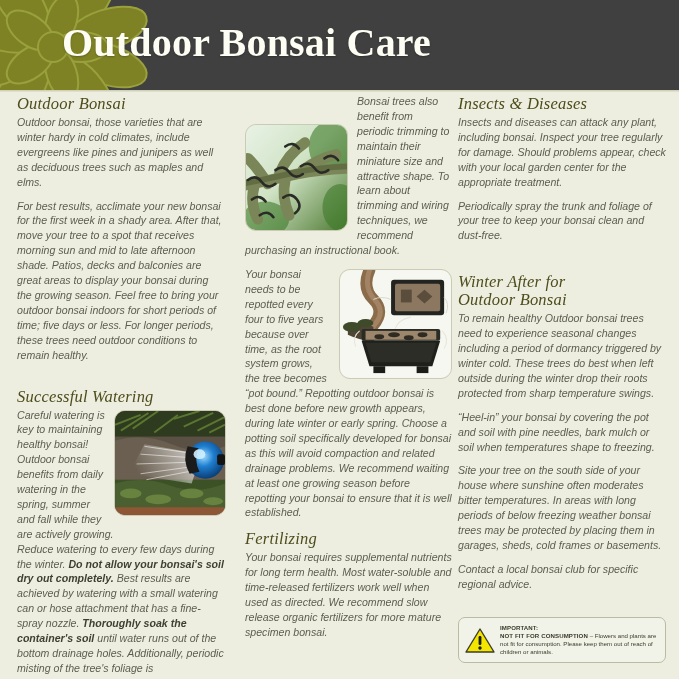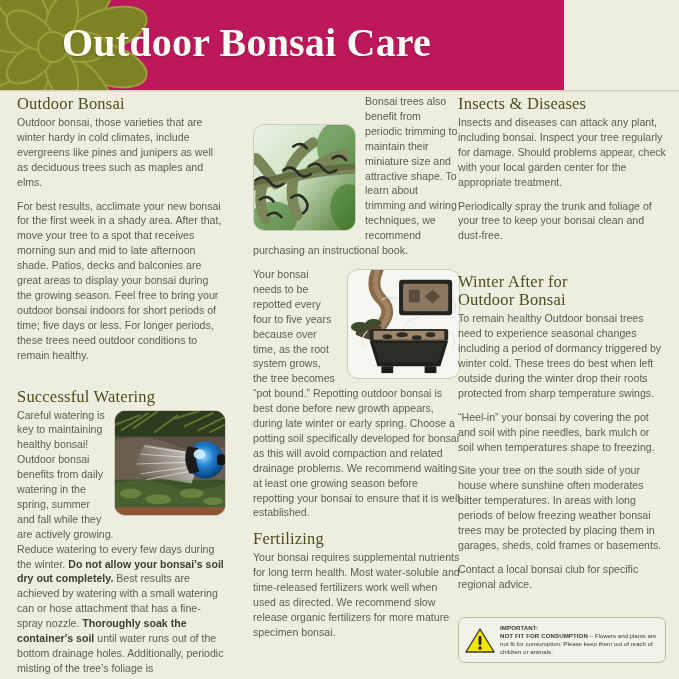--- a/index.html
+++ b/index.html
@@ -5,22 +5,22 @@
   html,body{margin:0;padding:0;}
   body{
     width:679px;height:679px;overflow:hidden;
     background:#edeee0;
     font-family:"Liberation Sans", sans-serif;
   }
   .page{position:relative;width:679px;height:679px;background:#edeee0;box-sizing:border-box;}
 
   
   .header{
-    position:relative;width:564px;height:90px;
-    background:#be185d;
+    position:relative;width:679px;height:90px;
+    background:#404040;
     overflow:hidden;
   }
   .header .rosette{
     position:absolute;left:-52px;top:-58px;width:210px;height:210px;
     pointer-events:none;
   }
   .header .rosette svg{display:block;}
   .header-title{
     position:absolute;left:62px;top:19px;
     font-family:"Liberation Serif", serif;
@@ -28,24 +28,24 @@
     letter-spacing:0.2px;
     text-shadow:0 1px 2px rgba(0,0,0,.25);
     white-space:nowrap;
   }
   .header-rule{
     position:absolute;left:0;top:90px;width:679px;height:2px;
     background:linear-gradient(to bottom,#c9ccae 0%, #e4e6d6 100%);
   }
 
   
-  .cols{position:absolute;left:0;top:94px;width:679px;height:585px;}
+  .cols{position:absolute;left:0;top:94px;width:679px;height:585px;font-style:italic;}
   .col{position:absolute;top:0;}
   .col1{left:17px;width:209px;}
-  .col2{left:253px;width:207px;}
+  .col2{left:245px;width:207px;}
   .col3{left:458px;width:208px;}
 
   h2.sec{
     font-family:"Liberation Serif", serif;
     font-weight:400;
     color:#4d4d1c;
     font-size:16.5px;
     line-height:19px;
     margin:0 0 2px 0;
     letter-spacing:.2px;

